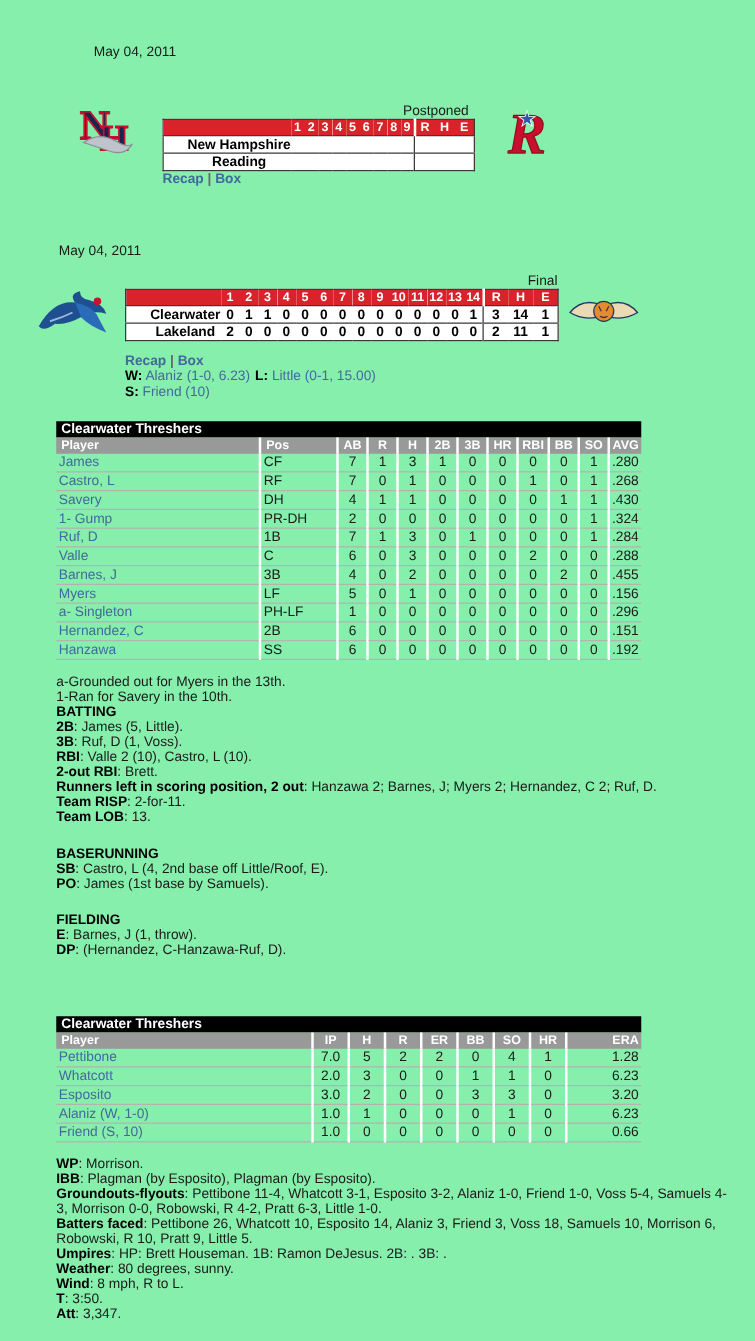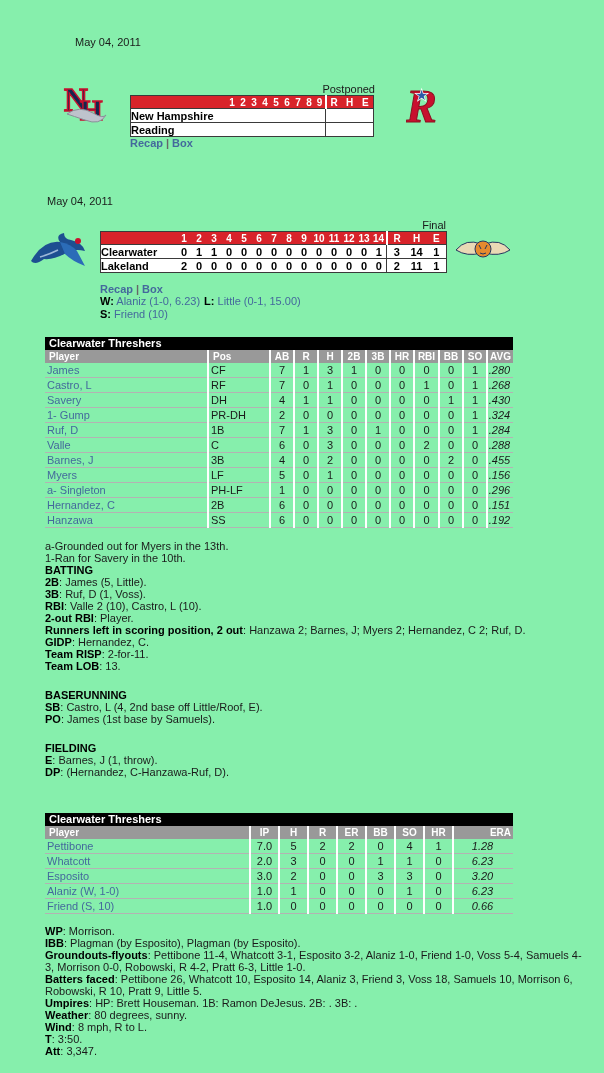--- a/index.html
+++ b/index.html
@@ -7,41 +7,41 @@
   .page{position:relative;width:604px;height:1073px;overflow:hidden;background:#86efac;}
   .abs{position:absolute;}
   .date{font-size:11px;color:#1a1a1a;}
   .status{font-weight:normal;text-align:right;font-size:11px;color:#1a1a1a;}
 
   table.linescore{border-collapse:collapse;table-layout:fixed;border:1px solid #3a3a3a;background:#fff;}
   table.linescore th,table.linescore td{padding:0;font-weight:bold;white-space:nowrap;overflow:hidden;}
   table.linescore thead th{background:var(--accent-red);color:#fff;font-size:10px;height:12px;text-align:center;}
   table.linescore thead th.rhe-first{border-left:2px solid #fff;}
   table.linescore tbody td{height:13px;border-top:1px solid #3a3a3a;font-size:11px;text-align:center;}
-  table.linescore tbody td.team{text-align:left;padding-left:0;}
+  table.linescore tbody td.team{text-align:center;padding-left:19px;}
   table.linescore tbody td.rhe-first{border-left:1px solid #3a3a3a;}
 
   .links{font-weight:bold;font-size:11px;}
   .links a{color:var(--link-blue);text-decoration:none;cursor:pointer;}
   .links .sep{color:#666;padding:0 3px;font-weight:bold;}
   .dec-line{font-size:11px;margin-top:1px;}
   .dec-line b{color:#000;}
   .dec-line a{color:var(--link-blue);text-decoration:none;cursor:pointer;}
   .dec-pair{margin-right:4px;}
 
   .stat-block{width:468px;}
   .stat-title{background:var(--bar-black);color:#fff;font-weight:bold;font-size:11px;height:13px;line-height:13px;padding-left:4px;}
   table.stats{border-collapse:collapse;table-layout:fixed;width:468px;}
   table.stats th{background:var(--col-gray);color:#fff;font-weight:bold;font-size:10px;height:13px;text-align:center;padding:0;}
   table.stats th.l{text-align:left;padding-left:4px;}
   table.stats th.r{text-align:right;padding-right:2px;}
   table.stats th+th,table.stats td+td{border-left:2px solid #fff;}
   table.stats td{height:14px;border-bottom:1px solid #b3b3b3;font-size:11px;text-align:center;color:#1a1a1a;padding:0;white-space:nowrap;overflow:hidden;}
   table.stats td.l{text-align:left;padding-left:2px;}
-  table.stats td.r{padding-right:2px;font-style:italic;}
+  table.stats td.r{text-align:right;padding-right:2px;}
   table.stats a{color:var(--link-blue);text-decoration:none;cursor:pointer;}
   td.indent{padding-left:14px;}
 
   .notes{font-size:11px;line-height:12px;color:#1a1a1a;}
   .notes b{color:#000;}
   .note-gap{height:17px;}
 </style>
 </head>
 <body>
 
@@ -447,23 +447,22 @@
       </table>
   </div>
 
   <div class="abs notes" style="left:45px;top:540px;width:540px;" id="batting-notes">
       <div class="note-line"><span>a-Grounded out for Myers in the 13th.</span></div>
       <div class="note-line"><span>1-Ran for Savery in the 10th.</span></div>
       <div class="note-line"><b>BATTING</b></div>
       <div class="note-line"><b>2B</b><span>: James (5, Little).</span></div>
       <div class="note-line"><b>3B</b><span>: Ruf, D (1, Voss).</span></div>
       <div class="note-line"><b>RBI</b><span>: Valle 2 (10), Castro, L (10).</span></div>
-      <div class="note-line"><b>2-out RBI</b><span>: Player.</span></div>
+      <div class="note-line"><b>2-out RBI</b><span>: Brett.</span></div>
       <div class="note-line"><b>Runners left in scoring position, 2 out</b><span>: Hanzawa 2; Barnes, J; Myers 2; Hernandez, C 2; Ruf, D.</span></div>
-      <div class="note-line"><b>GIDP</b><span>: Hernandez, C.</span></div>
       <div class="note-line"><b>Team RISP</b><span>: 2-for-11.</span></div>
       <div class="note-line"><b>Team LOB</b><span>: 13.</span></div>
       <div class="note-gap"></div>
       <div class="note-line"><b>BASERUNNING</b></div>
       <div class="note-line"><b>SB</b><span>: Castro, L (4, 2nd base off Little/Roof, E).</span></div>
       <div class="note-line"><b>PO</b><span>: James (1st base by Samuels).</span></div>
       <div class="note-gap"></div>
       <div class="note-line"><b>FIELDING</b></div>
       <div class="note-line"><b>E</b><span>: Barnes, J (1, throw).</span></div>
       <div class="note-line"><b>DP</b><span>: (Hernandez, C-Hanzawa-Ruf, D).</span></div>

